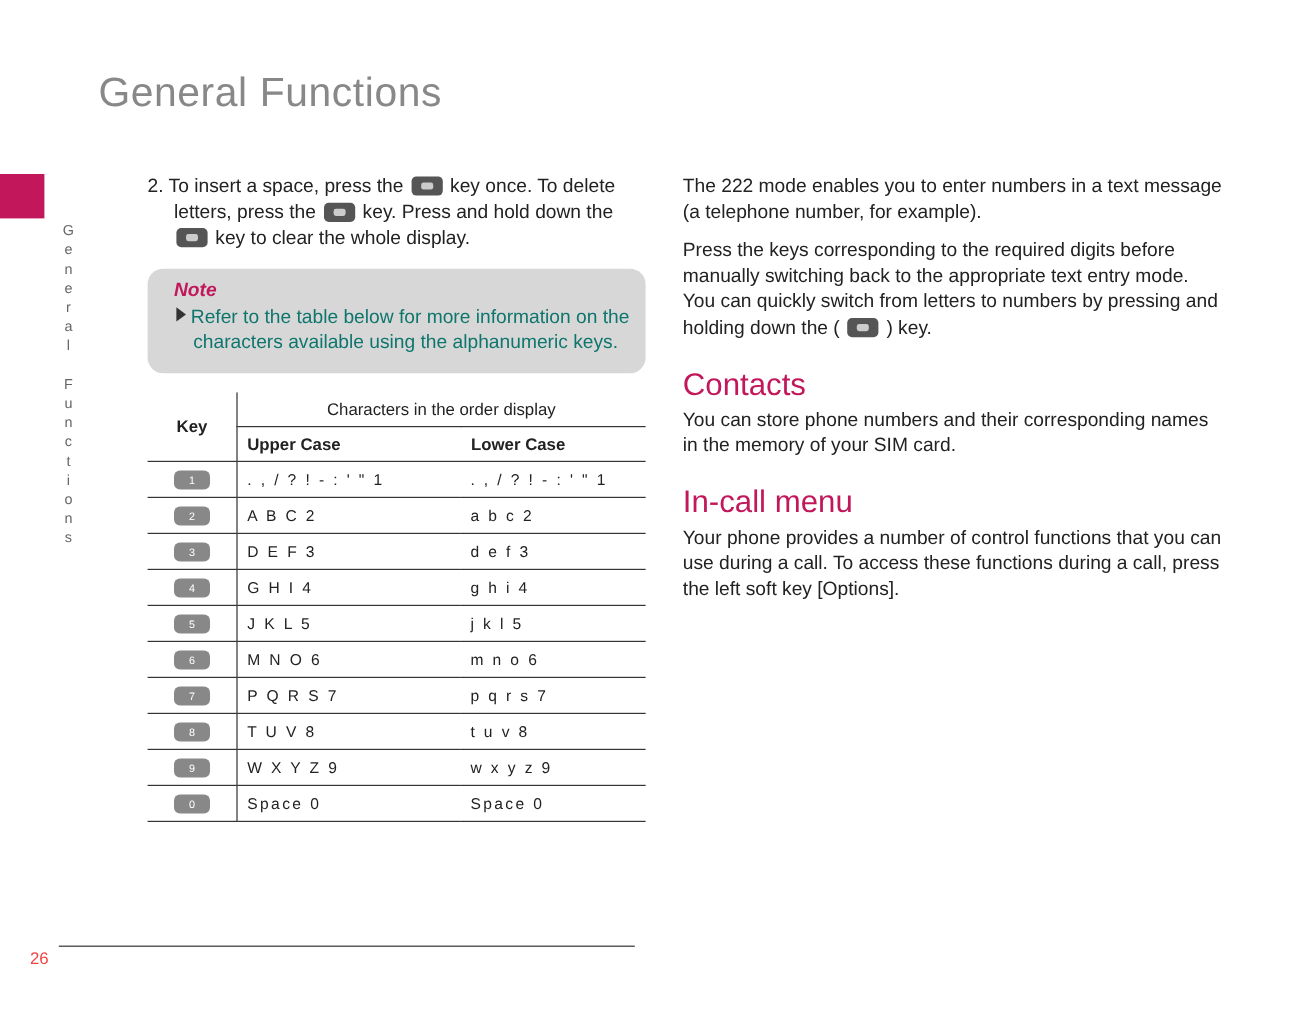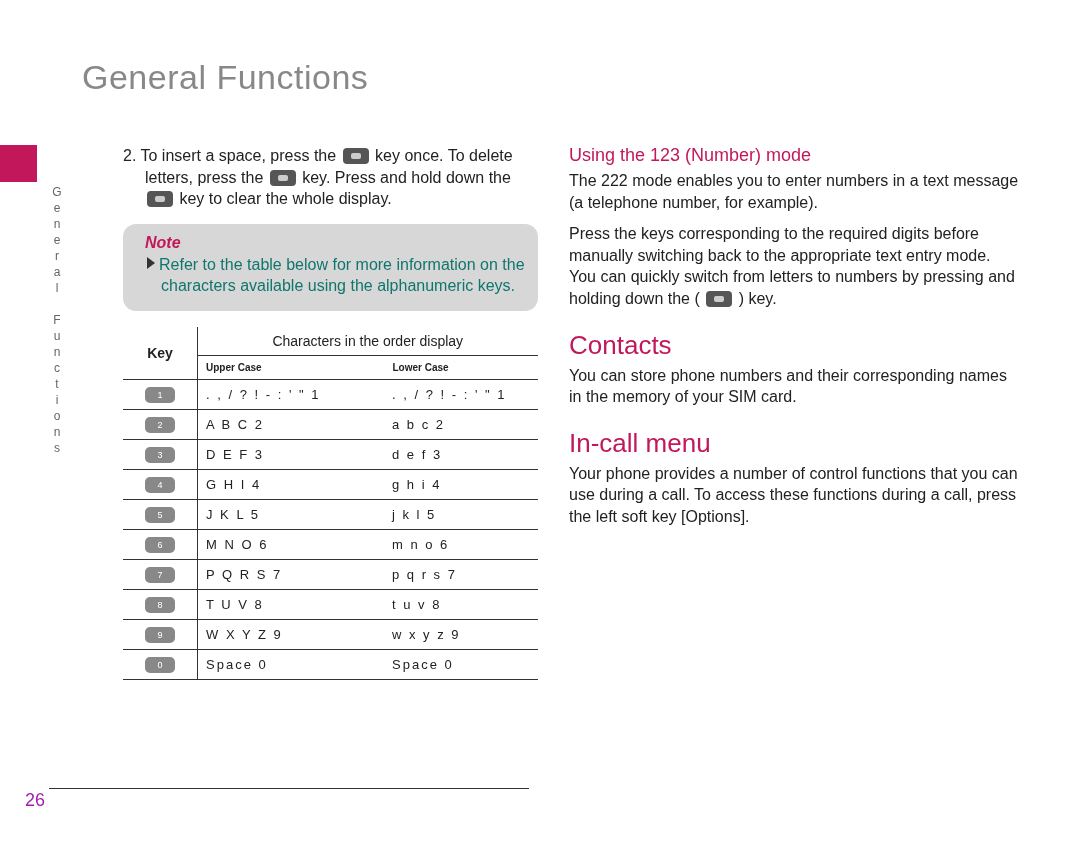--- a/index.html
+++ b/index.html
@@ -15,28 +15,28 @@
   .note-box{background:#d7d7d7;padding:10px 10px 14px 24px;margin-bottom:16px;border-radius:13px;}
   .note-title{color:#c2185b;font-weight:600;font-style:italic;font-size:16px;margin-bottom:2px;margin-left:-2px;}
   .note-body{padding-left:14px;text-indent:-14px;font-size:16px;line-height:1.35;color:#0f766e;}
   .tri{display:inline-block;width:0;height:0;border-top:6px solid transparent;border-bottom:6px solid transparent;border-left:8px solid #333;margin-right:4px;vertical-align:1px;}
   .key-icon{display:inline-block;width:26px;height:16px;border-radius:4px;background:#555;vertical-align:-3px;margin:0 2px;position:relative;}
   .key-icon::after{content:"";position:absolute;left:50%;top:50%;width:10px;height:6px;background:#ccc;border-radius:2px;transform:translate(-50%,-50%);}
   table.char-table{border-collapse:collapse;width:100%;font-size:13px;}
   table.char-table th, table.char-table td{border-bottom:1px solid #333;padding:6px 8px;text-align:left;}
   table.char-table .hdr-key{width:58px;border-right:1px solid #333;text-align:center;font-weight:bold;font-size:14px;}
   table.char-table .hdr-top{border-right:none;text-align:center;font-weight:normal;font-size:14px;}
-  table.char-table .hdr-sub{font-weight:bold;font-size:10px;border-right:1px solid transparent;}
+  table.char-table .hdr-sub{font-weight:bold;font-size:14px;border-right:1px solid transparent;}
   table.char-table td.kc{width:58px;border-right:1px solid #333;text-align:center;}
   table.char-table td.uc{width:170px;letter-spacing:2px;}
   table.char-table td.lc{letter-spacing:2px;}
   .kbtn{display:inline-block;width:30px;height:16px;border-radius:5px;background:#888;color:#fff;font-size:9px;line-height:16px;text-align:center;letter-spacing:0;}
   .h2-pink{color:#c2185b;font-size:18px;font-weight:500;margin:0 0 4px 0;}
   .h1-pink{color:#c2185b;font-size:26px;font-weight:500;margin:20px 0 4px 0;}
-  .pg-num{position:absolute;left:25px;top:790px;font-size:18px;color:#a21caf;}
+  .pg-num{position:absolute;left:25px;top:790px;font-size:14px;color:#ef4444;}
   .hr-bottom{position:absolute;left:49px;top:788px;width:480px;border-top:1px solid #333;}
 </style>
 </head>
 <body>
 <div class="page">
 
 <div class="accent-bar"></div>
 <div class="side-label">General Functions</div>
 <div class="title">General Functions</div>
 
@@ -110,21 +110,20 @@
           <tr>
             <td class="kc"><span class="kbtn">0</span></td>
             <td class="uc">Space 0</td>
             <td class="lc">Space 0</td>
           </tr>
         </tbody>
   </table>
 </div>
 
 <div class="col-right">
-  <div class="h2-pink">Using the 123 (Number) mode</div>
   <p>The 222 mode enables you to enter numbers in a text message (a telephone number, for example).</p>
   <p>
     <span>Press the keys corresponding to the required digits before manually switching back to the appropriate text entry mode. You can quickly switch from letters to numbers by pressing and holding down the ( </span><span class="key-icon"></span><span> ) key.</span>
   </p>
 
   <div class="h1-pink">Contacts</div>
   <p>You can store phone numbers and their corresponding names in the memory of your SIM card.</p>
 
   <div class="h1-pink">In-call menu</div>
   <p>Your phone provides a number of control functions that you can use during a call. To access these functions during a call, press the left soft key [Options].</p>

